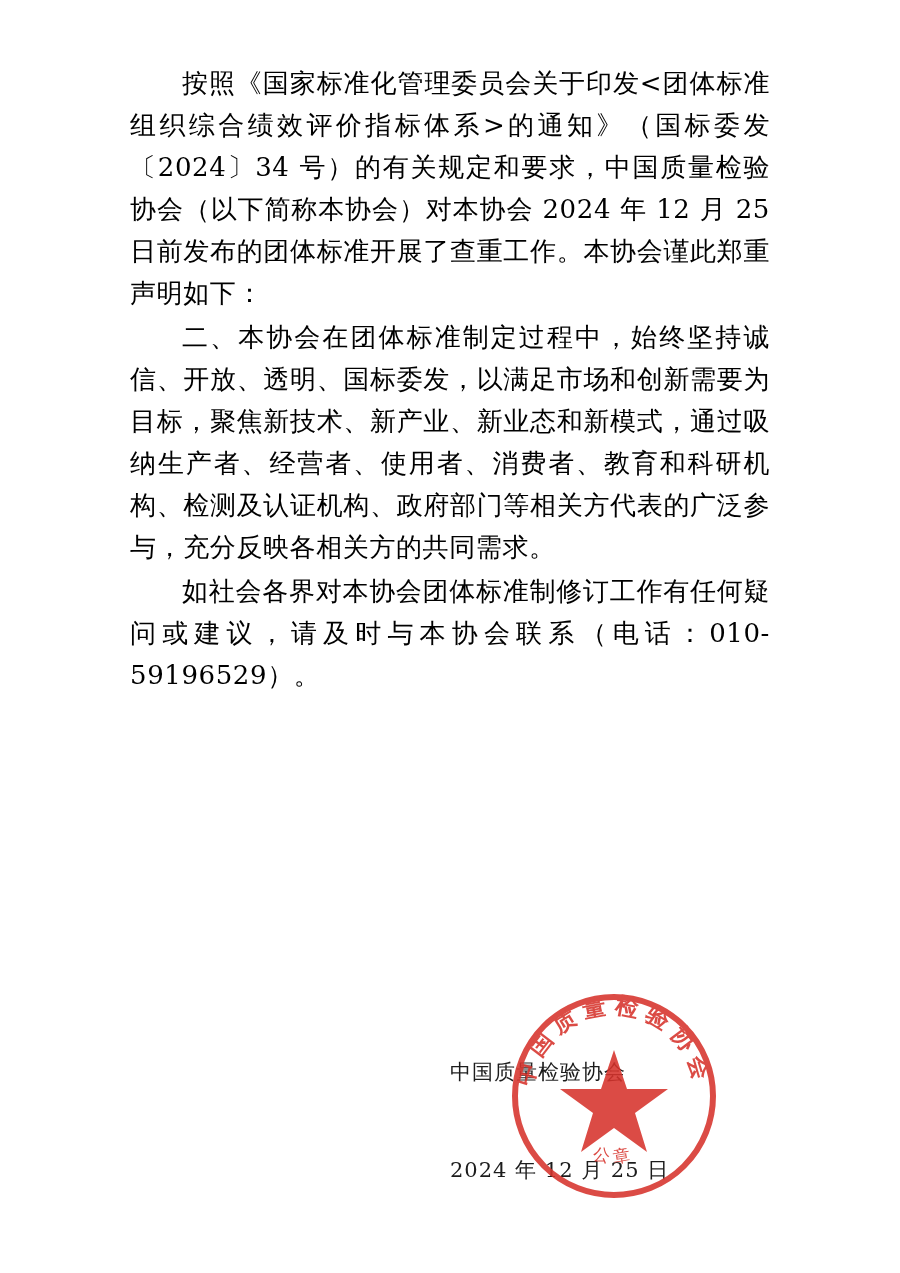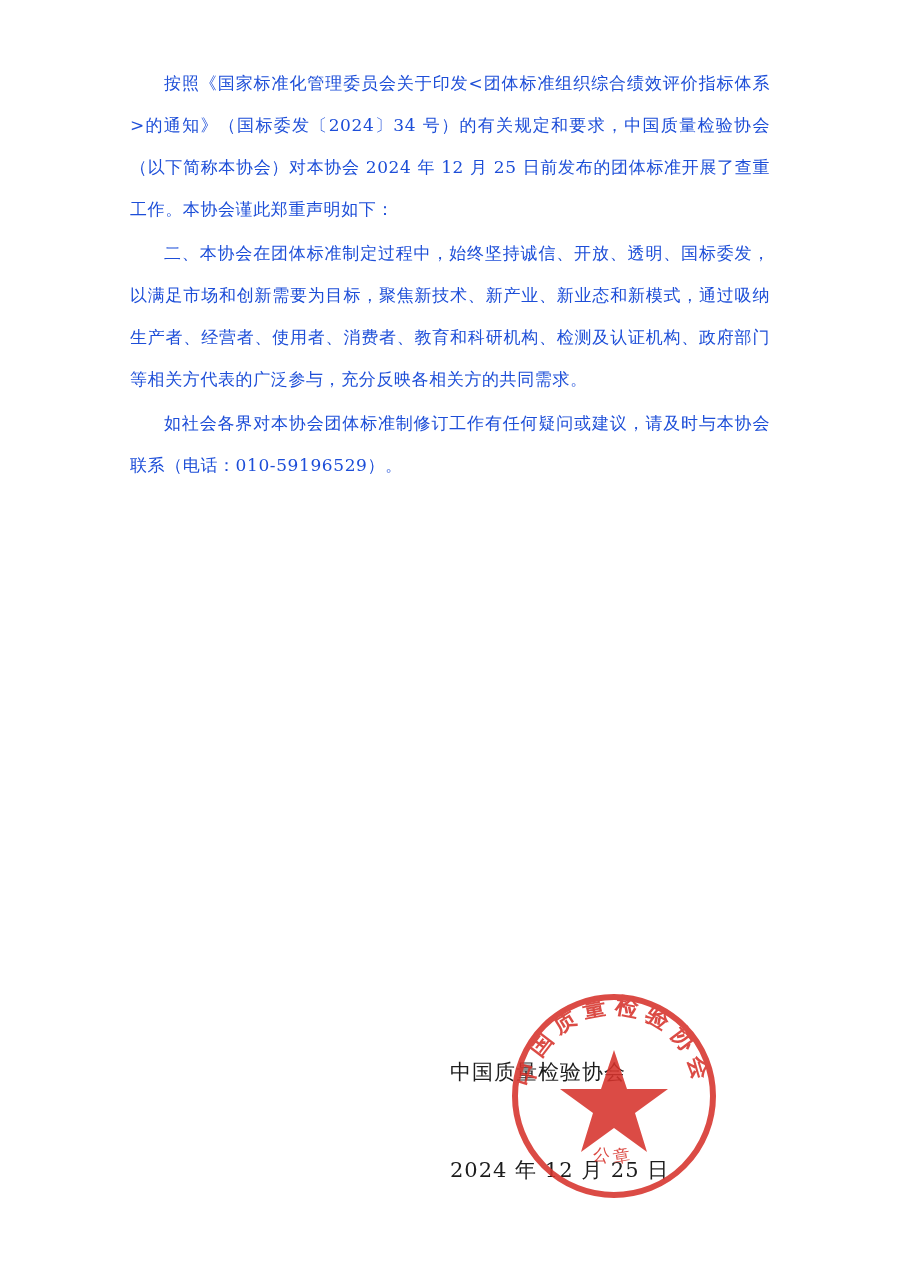--- a/index.html
+++ b/index.html
@@ -29,28 +29,28 @@
     letter-spacing: 14px;
     margin-top: 78px;
     margin-bottom: 0;
     color: #111;
     font-family: "DejaVu Serif", "Liberation Serif", serif;
   }
   .body-block {
     margin-top: 62px;
   }
   p.para {
-    font-size: 17px;
+    font-size: 26px;
     line-height: 42px;
     text-align: justify;
     text-justify: inter-ideograph;
     margin: 0 0 2px 0;
     text-indent: 2em;
     letter-spacing: 0.6px;
-    color: #1d4ed8;
+    color: #000000;
   }
   .sign-block {
     position: absolute;
     right: 150px;
     top: 990px;
     width: 300px;
     text-align: left;
   }
   .sign-org {
     font-size: 21px;

